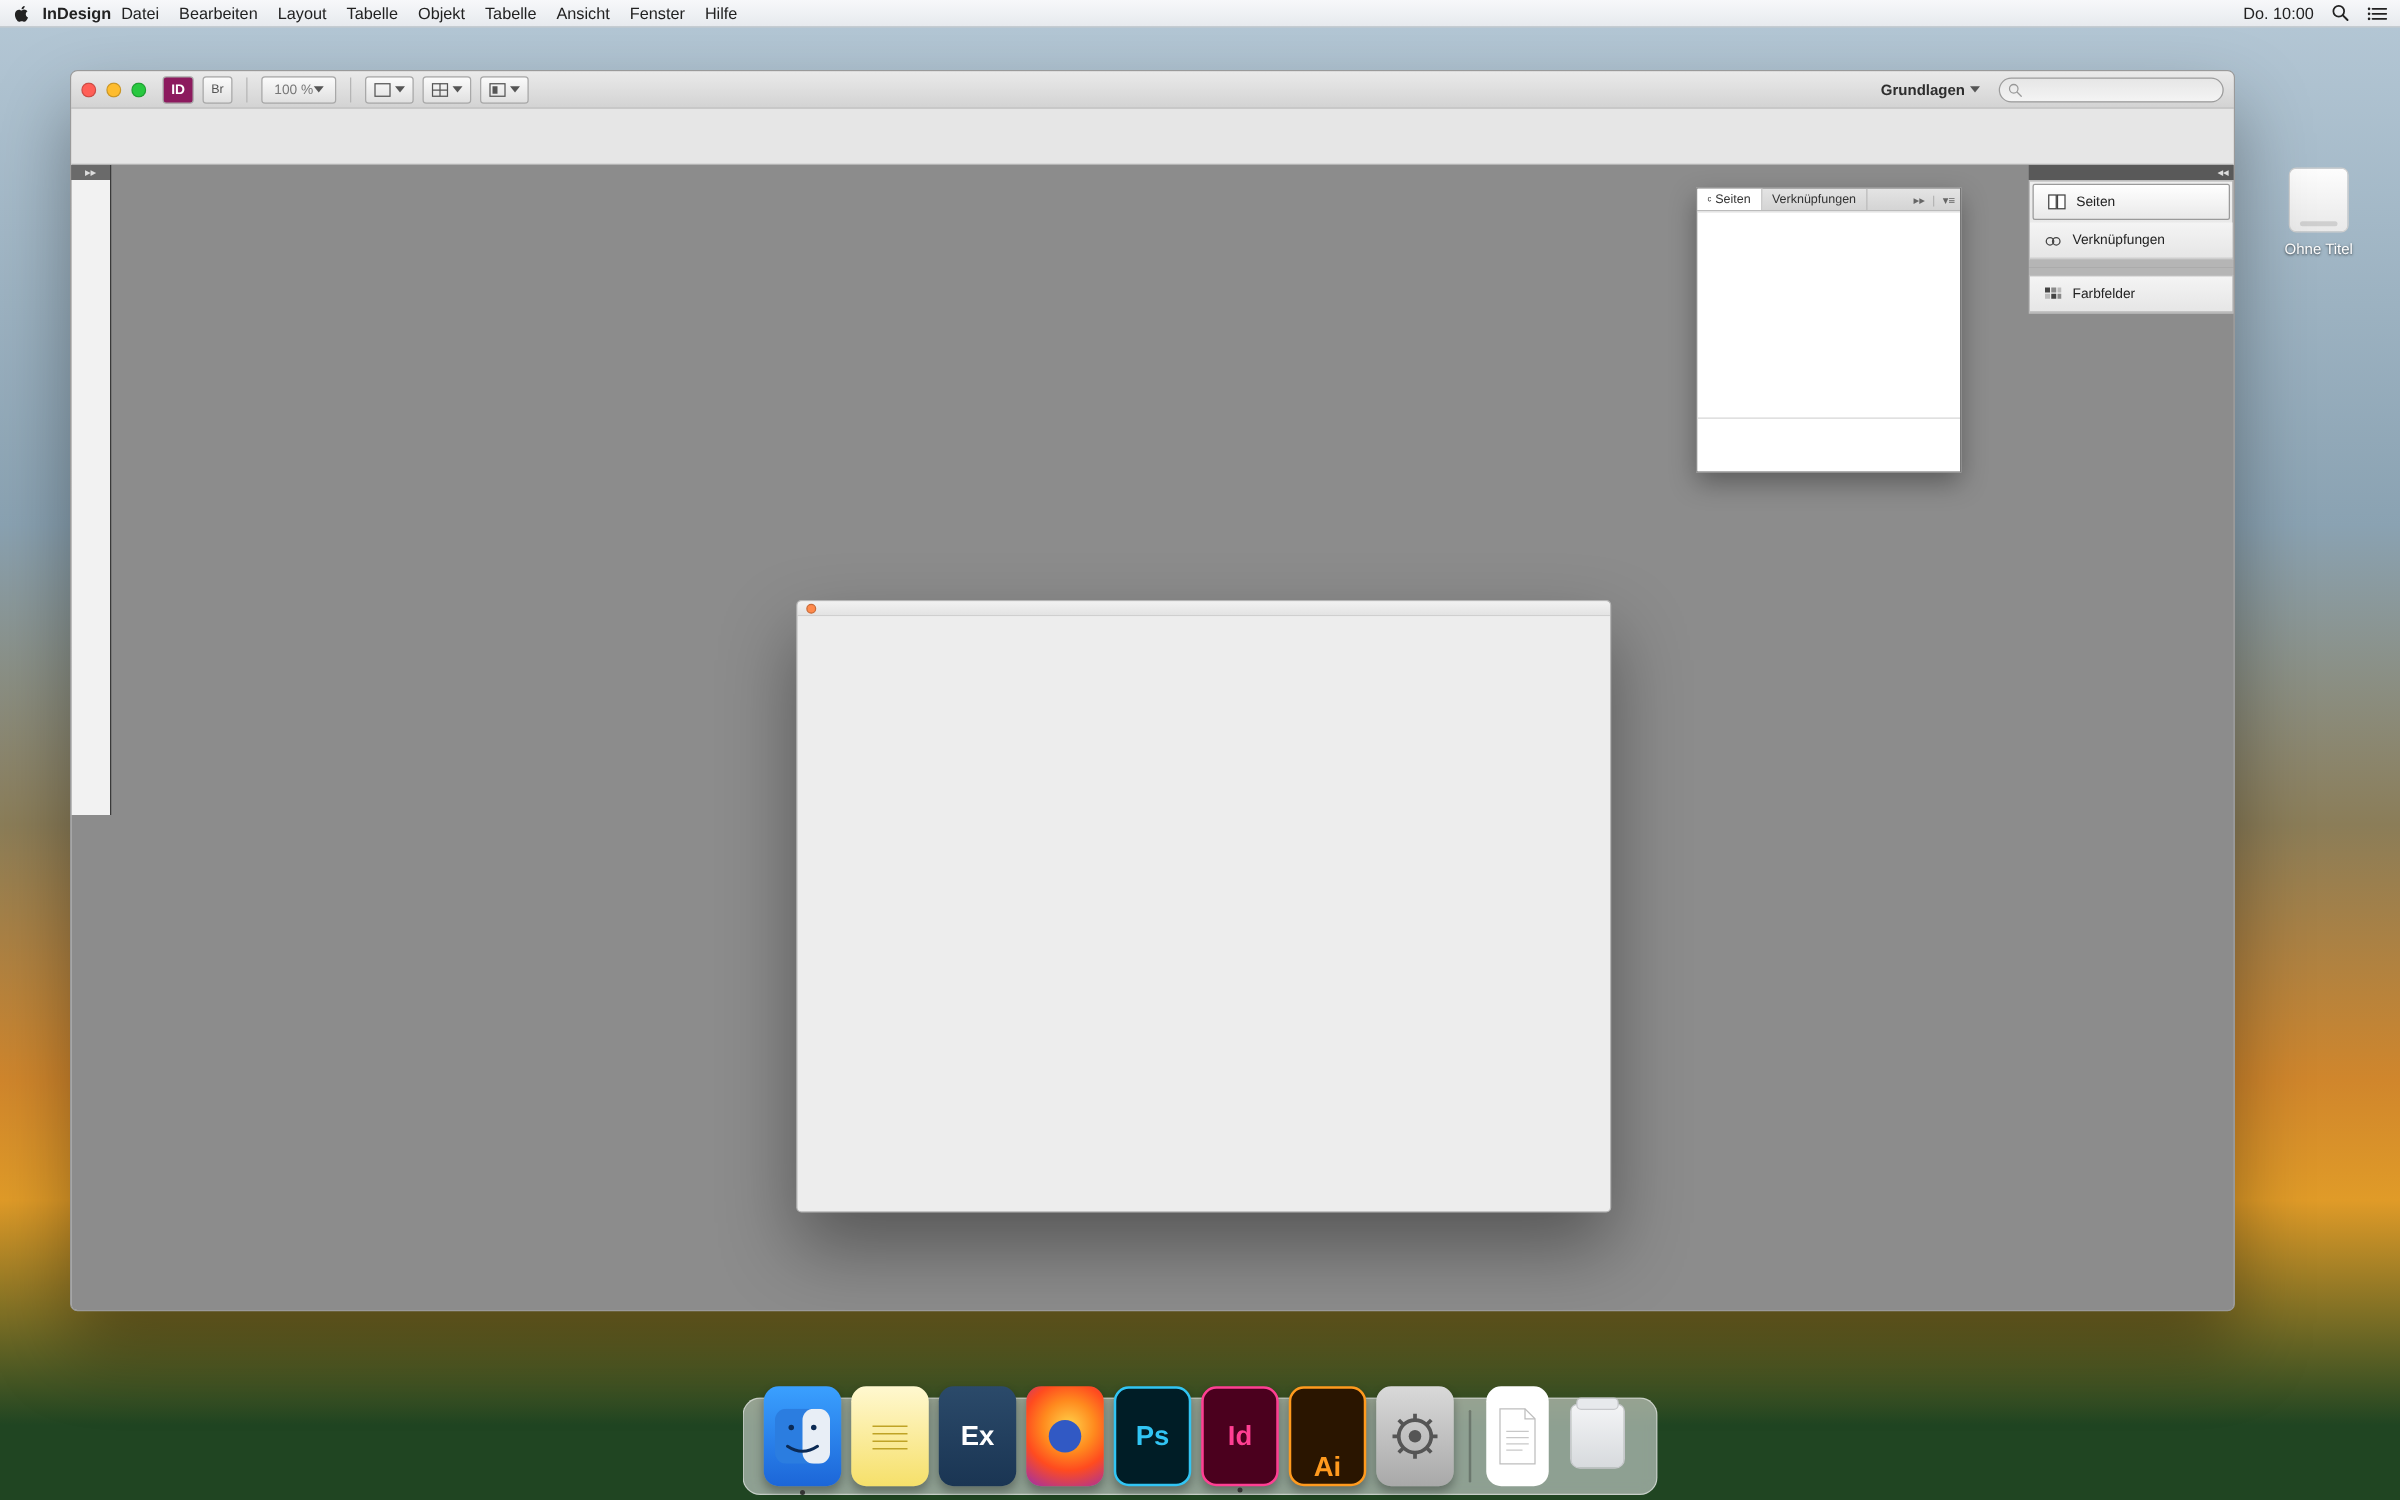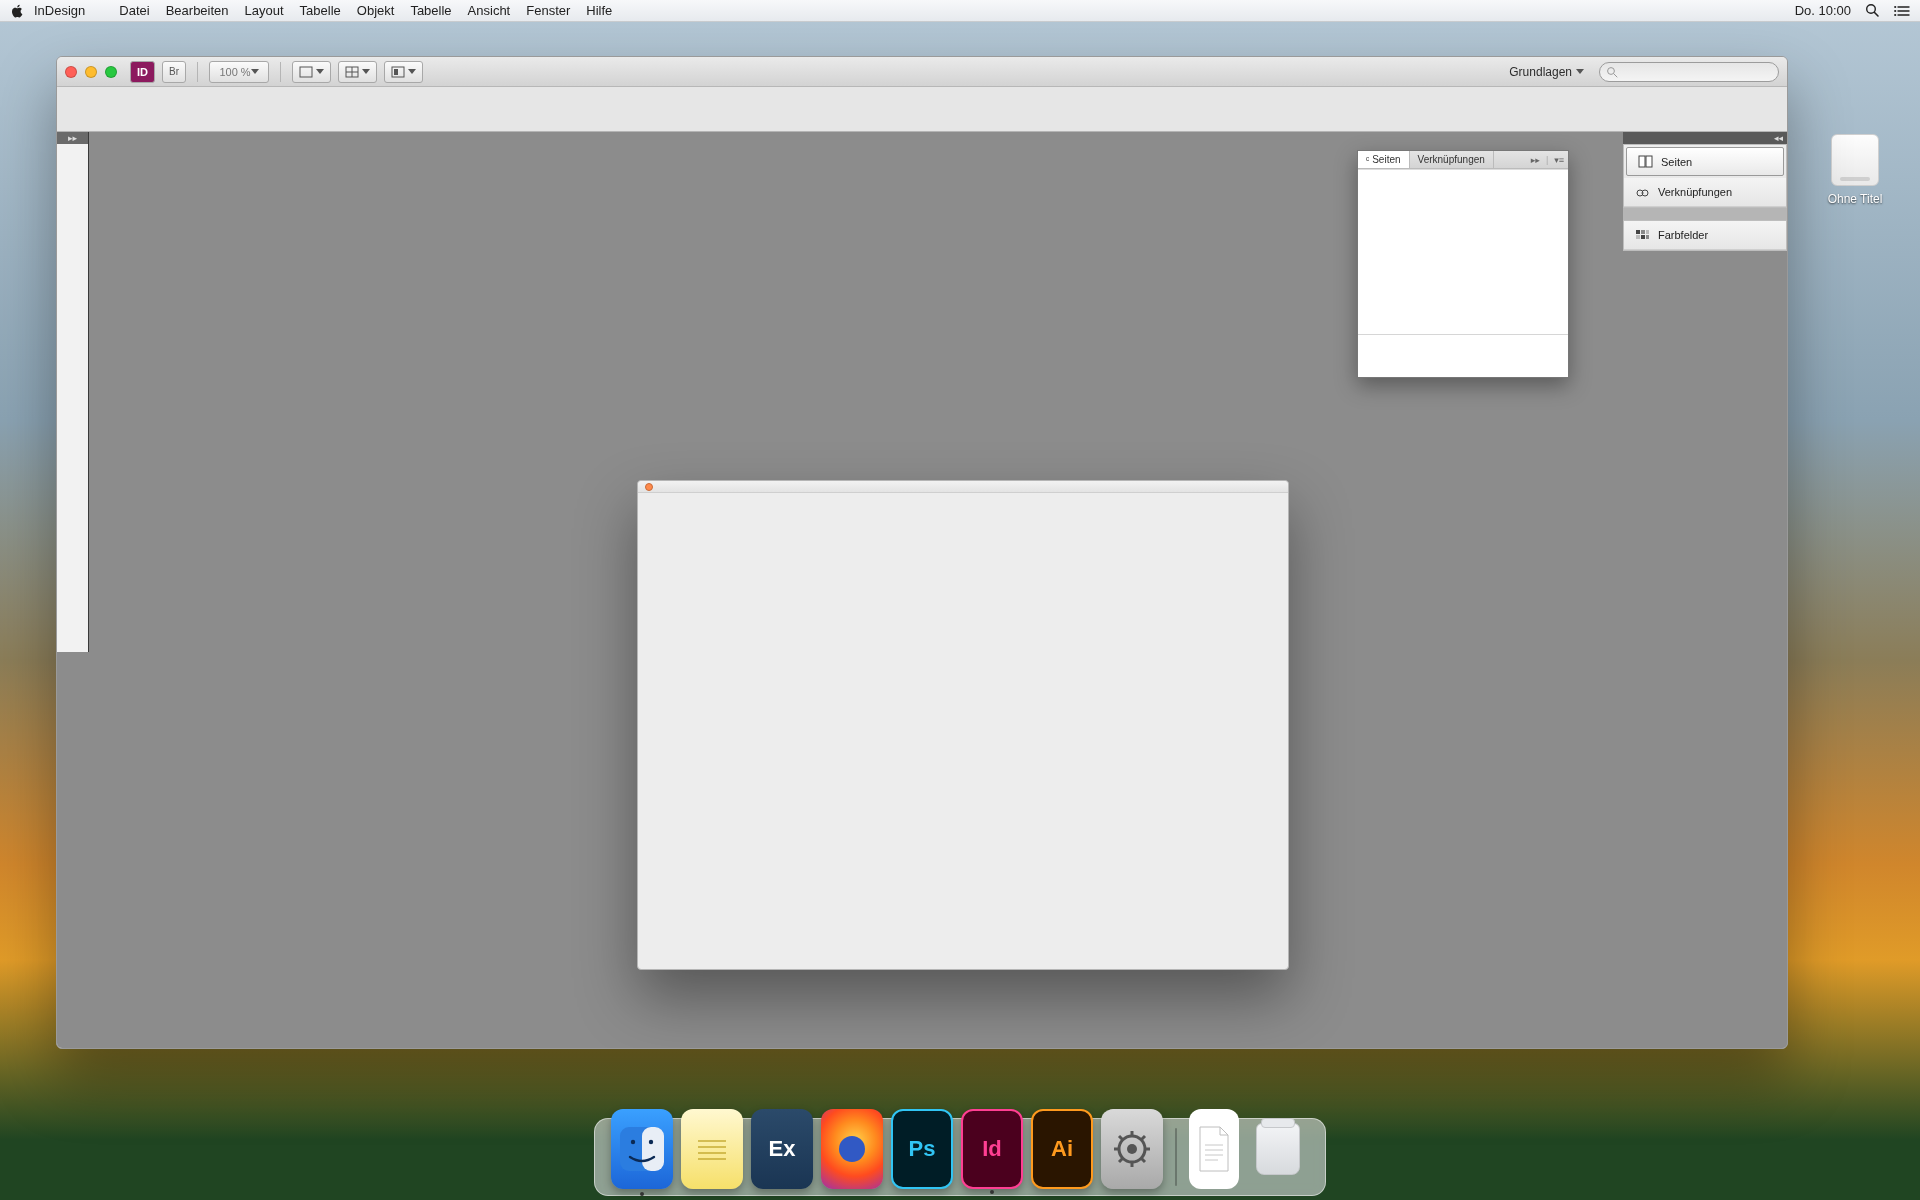--- a/index.html
+++ b/index.html
@@ -12,21 +12,21 @@
 
 .menubar {
   position: absolute; top: 0; left: 0; right: 0; height: 22px;
   background: linear-gradient(#f7f8fa,#e7eaee);
   border-bottom: 1px solid #c8cbce;
   display: flex; align-items: center;
   font-size: 13px; color: #222;
   padding: 0 10px; z-index: 100;
 }
 .menubar .apple { width: 14px; display:flex; align-items:center; justify-content:center; margin-right: 10px; }
-.menubar .app-name { font-weight: 400; margin-right: 34px; }
+.menubar .app-name { font-weight: 700; margin-right: 8px; }
 .menubar .menu-item { margin-right: 16px; cursor: default; }
 .menubar .spacer { flex: 1; }
 .menubar .right-item { margin-left: 14px; display: flex; align-items: center; }
 
 
 .desktop-drive {
   position: absolute; top: 134px; right: 20px; width: 90px; text-align: center; z-index: 5;
 }
 .desktop-drive .drive {
   width: 48px; height: 52px; margin: 0 auto 6px;
@@ -58,21 +58,21 @@
   height: 22px; min-width: 24px; padding: 0 6px;
   background: linear-gradient(#fbfbfb,#e0e0e0);
   border: 1px solid #a8a8a8; border-radius:3px;
   display:flex; align-items:center; justify-content:center; font-size:11px; color:#444;
 }
 .tb-btn.app-icon { background:#8c1a5e; color:#fff; font-weight:700; }
 .tb-sep { width:1px; height:20px; background:#b5b5b5; margin:0 4px;}
 .tb-zoom { min-width:60px; justify-content:center; color:#777; font-size:11px;}
 .titlebar .spacer { flex:1; }
 .workspace-dd {
-  font-size:12px; font-weight:400; color:#2d2d2d; margin-right:8px;
+  font-size:12px; font-weight:700; color:#2d2d2d; margin-right:8px;
   display:flex; align-items:center; gap:4px;
 }
 .search-field {
   width:180px; height:20px; background:linear-gradient(#e6e6e6,#f4f4f4);
   border:1px solid #9c9c9c; border-radius:10px; display:flex; align-items:center;
   padding:0 6px; gap:4px;
 }
 .search-field svg { opacity:.55; }
 
 .controlbar { height:45px; background:#e6e6e6; border-bottom:1px solid #b4b4b4; }
@@ -154,21 +154,21 @@
   box-shadow:0 4px 8px rgba(0,0,0,.3);}
 .dock .divider { width:2px; height:58px; background:rgba(0,0,0,.25); border-radius:1px; margin:0 4px; align-self:center;}
 .dock .runner { position:absolute; bottom:-7px; left:50%; transform:translateX(-50%);
   width:4px; height:4px; border-radius:50%; background:#333;}
 .tile.finder{background:linear-gradient(#3aa0ff,#1c66d8);}
 .tile.notes{background:linear-gradient(#fff8d0,#f6e06a);}
 .tile.ex{background:linear-gradient(#2b4a6a,#1a3553);}
 .tile.firefox{background:radial-gradient(circle at 55% 40%,#ffd24a 0%,#ff8a1e 35%,#ff4b1f 60%,#9b2fae 100%);}
 .tile.ps{background:#001d26;color:#31c5f4;border:2px solid #31c5f4;}
 .tile.id{background:#4b001e;color:#ff3f93;border:2px solid #ff3f93;}
-.tile.ai{background:#2a1500;color:#ff9a1e;border:2px solid #ff9a1e;}
+.tile.ai{background:#2a1500;color:#ff9a1e;border:2px solid #ff9a1e;align-items:flex-end;}
 .tile.pref{background:linear-gradient(#d9d9d9,#a9a9a9);}
 .tile.doc{background:#fff; width:50px; box-shadow:none;}
 .tile.trash{background:transparent; box-shadow:none;}
 .trash-can{width:44px;height:52px;background:linear-gradient(#f3f4f6,#d7dadd);border-radius:6px 6px 8px 8px;border:1px solid #c6c8cb;position:relative;}
 .trash-can::before{content:"";position:absolute;top:-6px;left:4px;right:4px;height:8px;background:#e7e9ec;border:1px solid #c6c8cb;border-radius:4px;}
 
 .chev-down{display:inline-block;width:0;height:0;border-left:4px solid transparent;border-right:4px solid transparent;border-top:5px solid #555;}
 </style>
 </head>
 <body>

